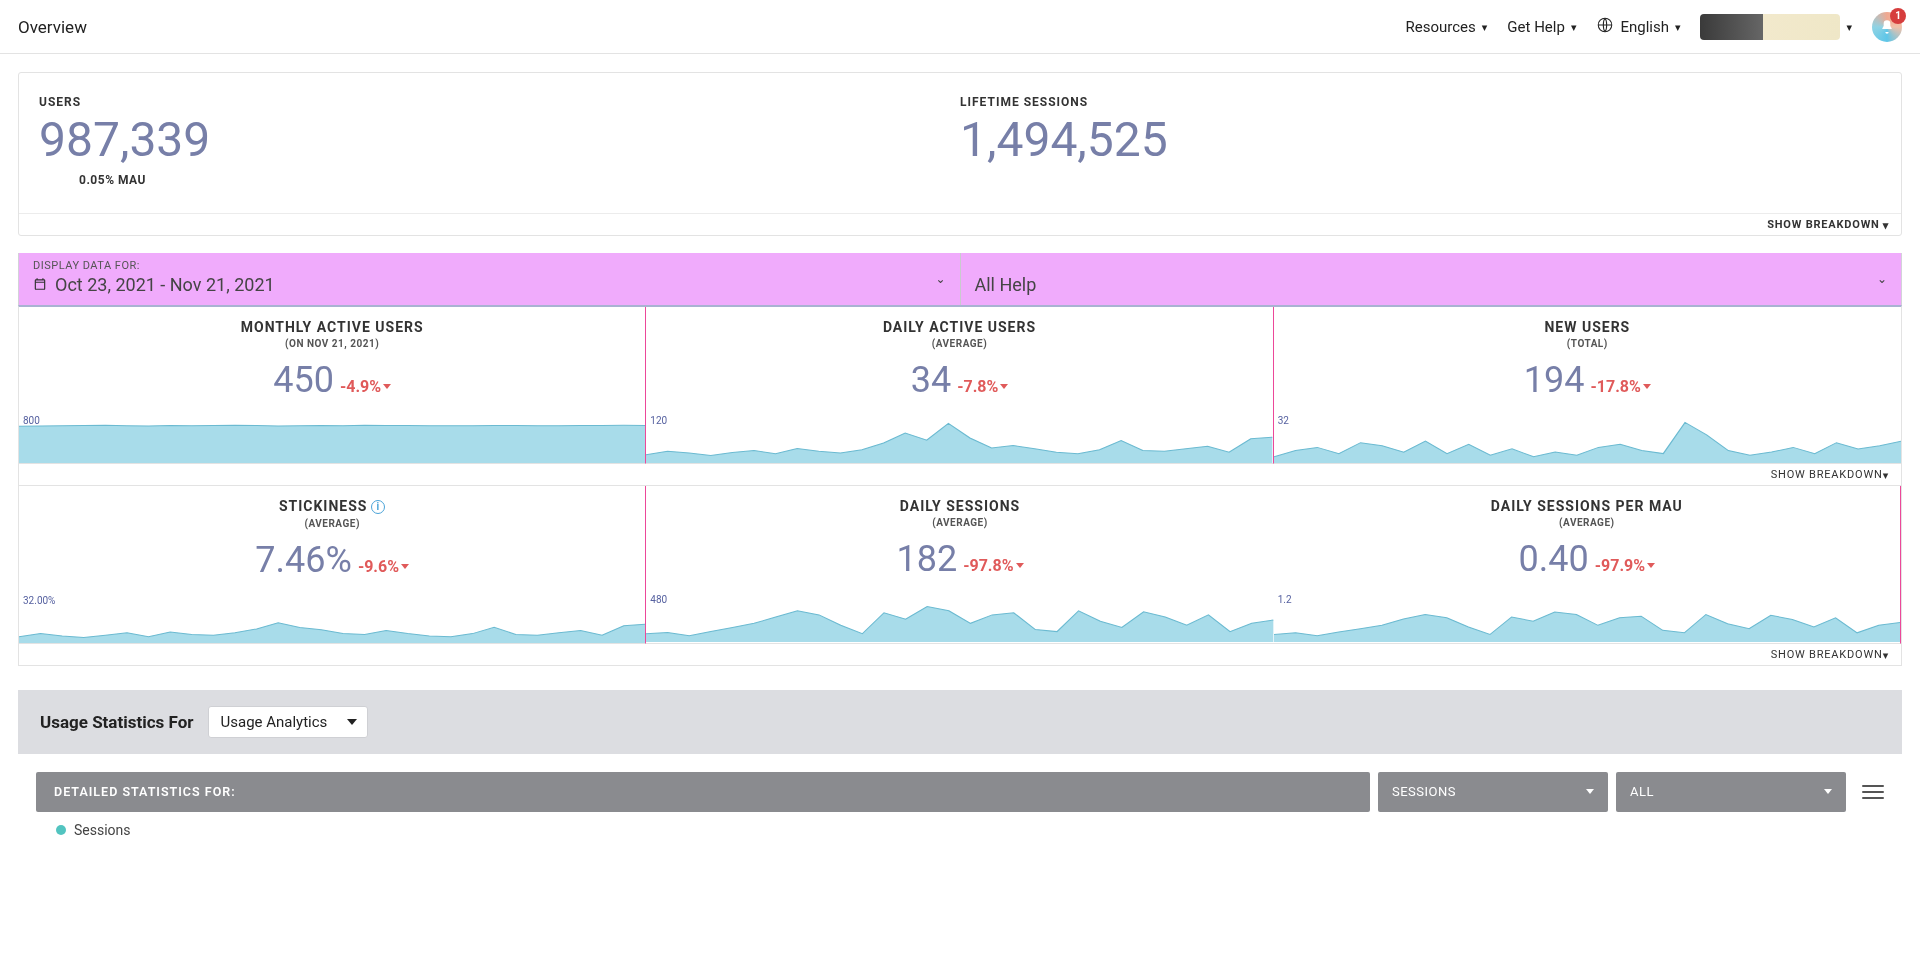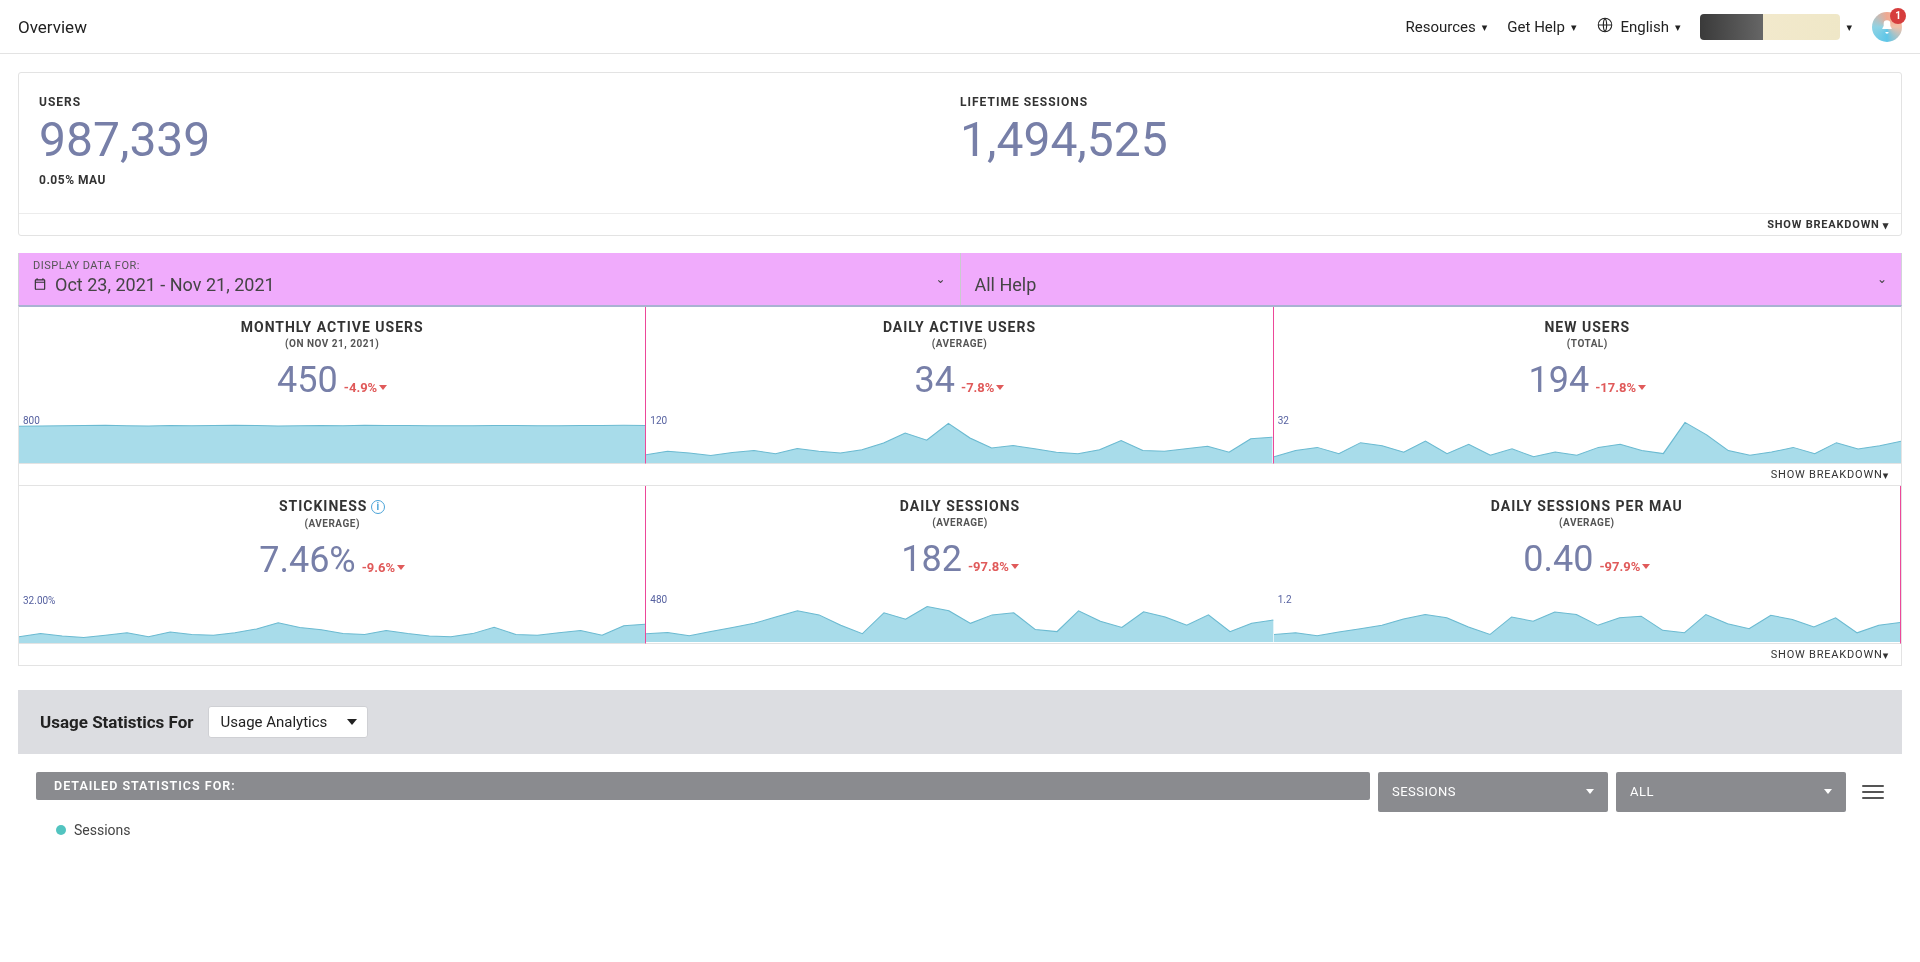--- a/index.html
+++ b/index.html
@@ -64,20 +64,21 @@
     font-size:12px; font-weight:700; letter-spacing:1px; color:#333;
     text-transform:uppercase;
   }
   .topstat-value {
     font-size:48px; font-weight:400; color:#777fa8;
     line-height:1.05; margin-top:6px;
   }
   .topstat-sub {
     font-size:12px; font-weight:700; letter-spacing:.5px; color:#333;
     margin-top:8px;
+    margin-left:40px;
   }
   .breakdown-bar {
     border-top:1px solid #ececec;
     text-align:right; padding:4px 12px;
     font-size:11px; font-weight:700; letter-spacing:.8px;
     color:#333; cursor:pointer;
   }
   .breakdown-bar .chev { margin-left:3px; }
 
   
@@ -128,21 +129,21 @@
     display:inline-flex; width:14px;height:14px;border-radius:50%;
     border:1.5px solid #4aa3d8; color:#4aa3d8; font-size:10px; font-weight:700;
     align-items:center; justify-content:center; margin-left:4px; position:relative; top:-1px;
   }
   .kpi-sub { font-size:10px; font-weight:700; letter-spacing:.5px; color:#555; margin-top:3px;}
   .kpi-value-row {
     display:flex; align-items:baseline; justify-content:center; gap:6px;
     margin-top:10px;
   }
   .kpi-value { font-size:36px; color:#777fa8; font-weight:400; }
-  .kpi-delta { font-size:13px; font-weight:700; color:#e05a5a; display:flex; align-items:center; gap:2px;}
+  .kpi-delta { font-size:16px; font-weight:700; color:#e05a5a; display:flex; align-items:center; gap:2px;}
   .kpi-delta .caret {
     width:0;height:0;border-left:4px solid transparent;border-right:4px solid transparent;
     border-top:5px solid #e05a5a; display:inline-block;
   }
   .spark-wrap { position:relative; height:50px; margin-top:8px; }
   .spark-ylabel {
     position:absolute; left:4px; top:2px; font-size:10px; color:#5661a0;
   }
   .spark-wrap svg { width:100%; height:100%; display:block;}
   .spark-area { fill:#9fd8e8; fill-opacity:.9;}
@@ -174,21 +175,21 @@
     width:0;height:0;border-left:5px solid transparent;border-right:5px solid transparent;border-top:6px solid #222;
   }
 
   .details-header {
     margin: 18px 18px 0 18px;
     display:flex; align-items:stretch; gap:8px;
   }
   .details-title {
     flex:1; background:#8a8b8f; color:#fff;
     font-size:12.5px; font-weight:600; letter-spacing:1px;
-    display:flex; align-items:center; padding:0 18px; height:28px;
+    display:flex; align-items:center; padding:0 18px; height:40px;
     border-radius:2px;
   }
   .details-dd {
     background:#8a8b8f; color:#fff; height:40px; min-width:230px;
     display:flex; align-items:center; justify-content:space-between;
     padding:0 14px; font-size:13px; letter-spacing:.5px;
     border-radius:2px; cursor:pointer;
   }
   .details-dd .tri2 {
     width:0;height:0;border-left:4px solid transparent;border-right:4px solid transparent;border-top:5px solid #fff;

